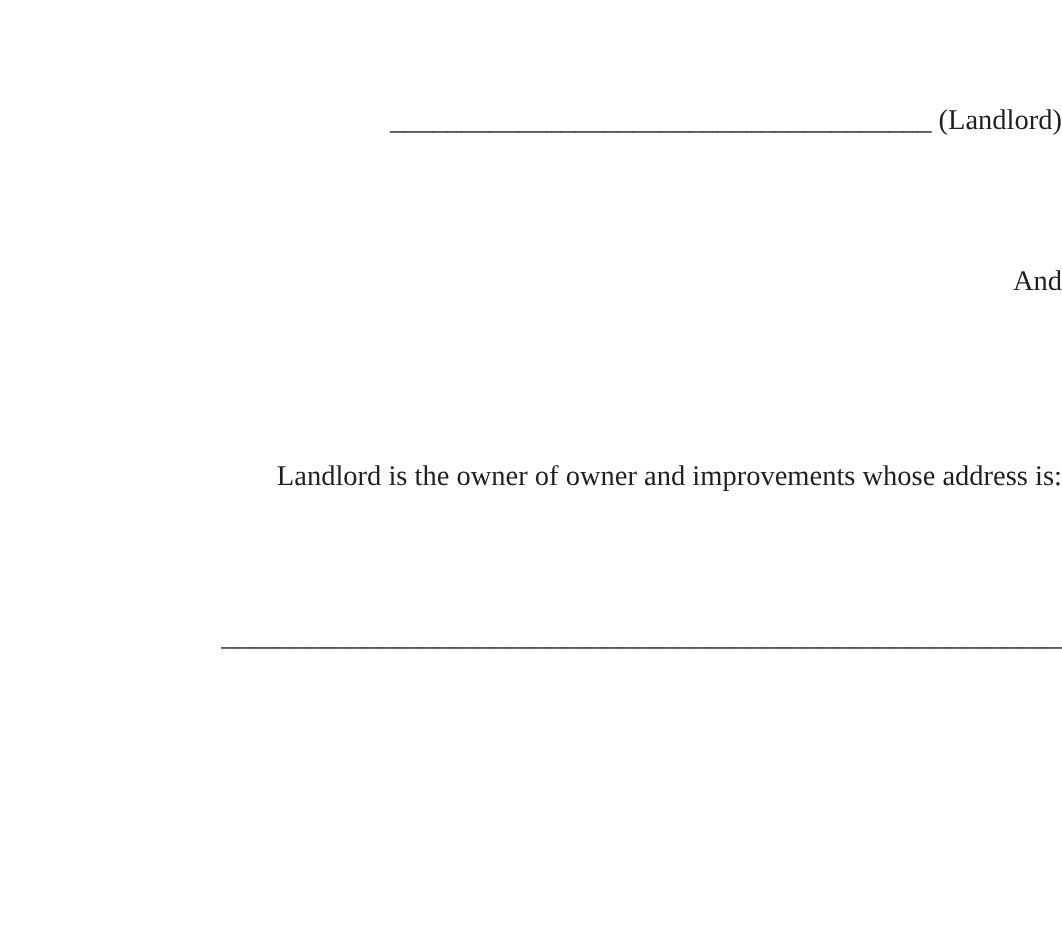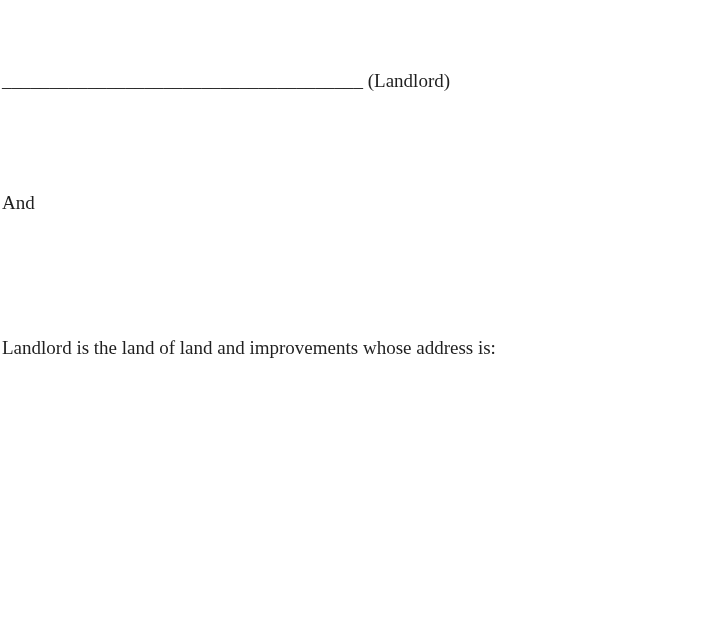--- a/index.html
+++ b/index.html
@@ -16,35 +16,36 @@
     padding-left: 2px;
     background: #ffffff;
     color: #1f1f1f;
     font-family: "Liberation Serif", "DejaVu Serif", serif;
     font-size: 19px;
     line-height: 23px;
     white-space: pre;
     overflow: hidden;
   }
   .line { height: 23px; }
-  .center { text-align: left; }
-  .gap { margin-top: 30px; }
+  .center { text-align: right; }
+  .gap { margin-top: 15px; }
 </style>
 </head>
 <body>
 
 <main class="page">
 
   <div class="line center">______________________________________ (Landlord)</div>
 
   <div class="line center gap">And</div>
 
 
-  <div class="line center gap">Landlord is the land of land and improvements whose address is:</div>
+  <div class="line center gap">Landlord is the owner of owner and improvements whose address is:</div>
 
+  <div class="line center gap">___________________________________________________________</div>
 
   
 
   
 
   
 
   
   
   

